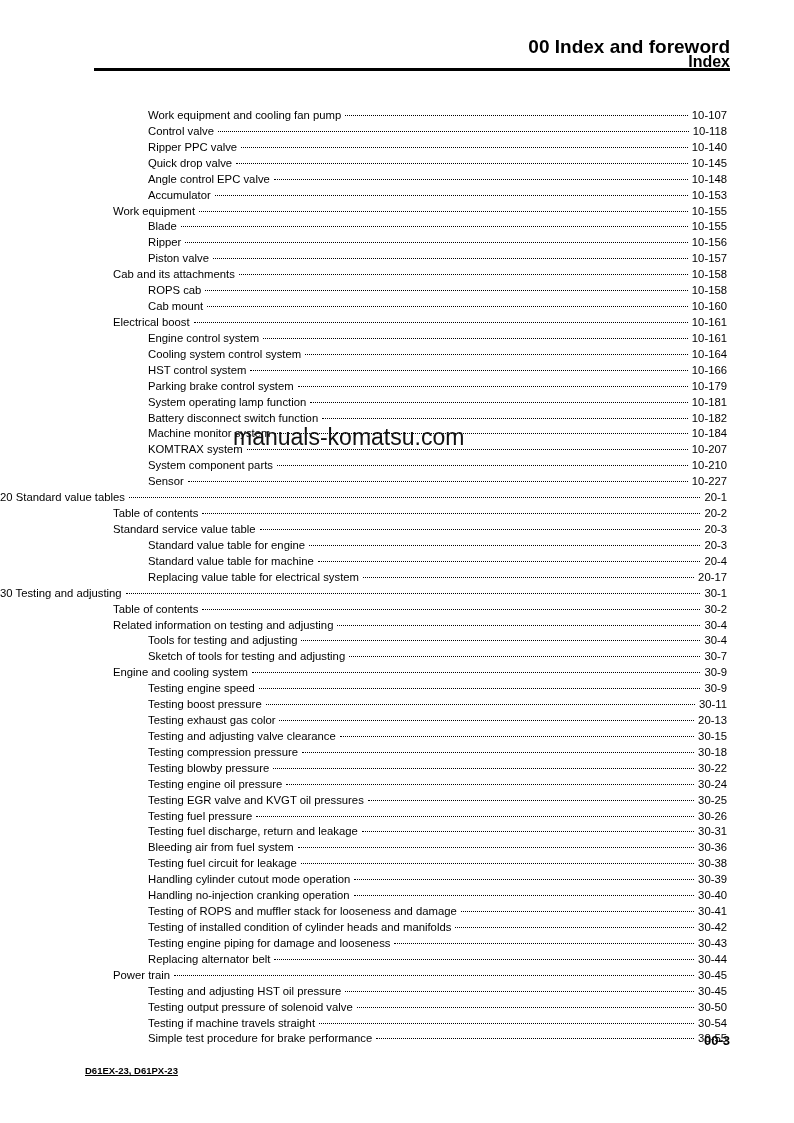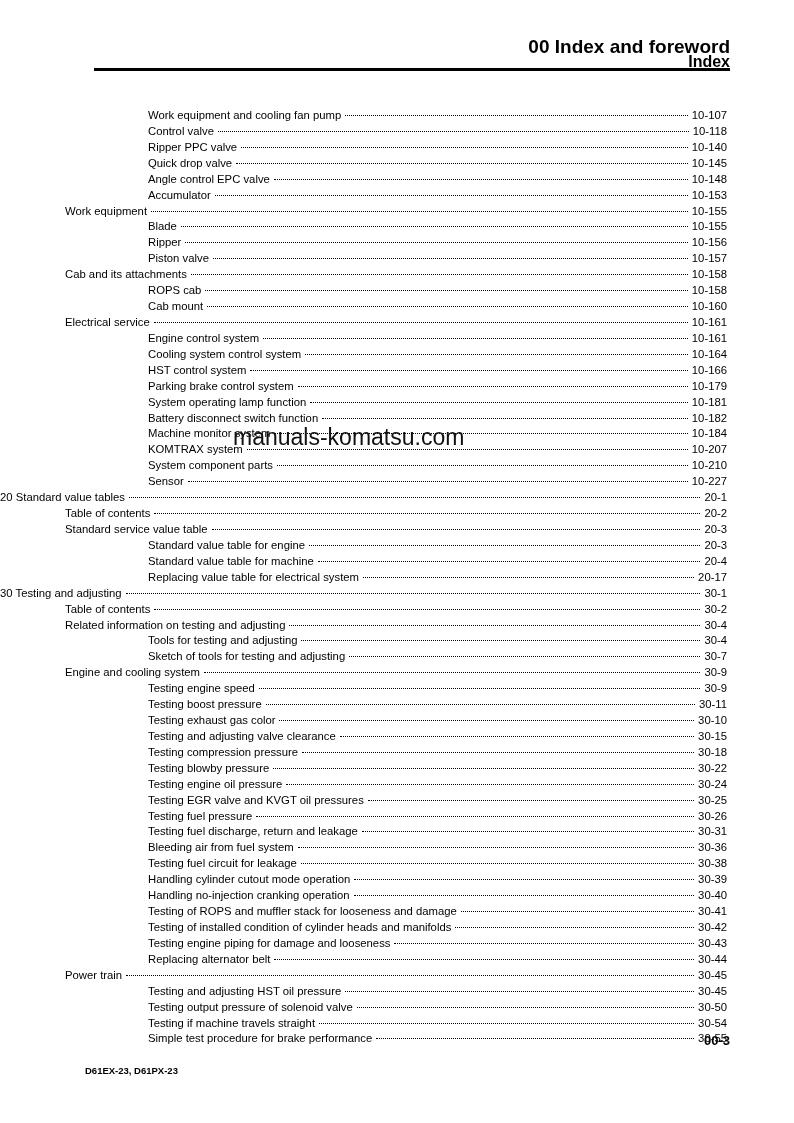--- a/index.html
+++ b/index.html
@@ -8,26 +8,26 @@
   .hdr-title { position: absolute; right: 64px; top: 36px; font-size: 19px; font-weight: bold; }
   .hdr-sub { position: absolute; right: 64px; top: 53px; font-size: 16px; font-weight: bold; }
   .hdr-rule { position: absolute; left: 94px; width: 636px; top: 68px; height: 3px; background: #000; }
   .toc { position: absolute; left: 0; top: 108px; width: 794px; }
   .row { position: relative; height: 15.93px; line-height: 15.93px; font-size: 11.3px;
          display: flex; align-items: baseline; }
   .row .t { white-space: nowrap; padding-right: 2px; background: #fff; }
   .row .lead { flex: 1; border-bottom: 1px dotted #000; height: 0; margin: 0 2px; position: relative; top: -3px; }
   .row .p { white-space: nowrap; padding-left: 2px; }
   .l0 { }
-  .l1 { padding-left: 65px; }
+  .l1 { padding-left: 113px; }
   .l2 { padding-left: 148px; }
   .row { padding-right: 67px; box-sizing: border-box; }
   .watermark { position: absolute; left: 233px; top: 424px; font-size: 23px; color: #111;
                letter-spacing: 0px; white-space: nowrap; }
-  .ftr-model { position: absolute; left: 85px; top: 1065px; font-size: 9.5px; font-weight: bold; }
+  .ftr-model { position: absolute; left: 85px; top: 1065px; font-size: 9.5px; font-weight: bold; text-decoration: underline; }
   .ftr-page { position: absolute; right: 64px; top: 1033px; font-size: 13px; font-weight: bold; }
 </style>
 </head>
 <body>
 
 <div>
   <div class="hdr-title">00 Index and foreword</div>
   <div class="hdr-sub">Index</div>
   <div class="hdr-rule"></div>
 </div>
@@ -92,21 +92,21 @@
       <span class="t">ROPS cab</span>
       <span class="lead"></span>
       <span class="p">10-158</span>
     </div>
     <div class="row l2">
       <span class="t">Cab mount</span>
       <span class="lead"></span>
       <span class="p">10-160</span>
     </div>
     <div class="row l1">
-      <span class="t">Electrical service</span>
+      <span class="t">Electrical boost</span>
       <span class="lead"></span>
       <span class="p">10-161</span>
     </div>
     <div class="row l2">
       <span class="t">Engine control system</span>
       <span class="lead"></span>
       <span class="p">10-161</span>
     </div>
     <div class="row l2">
       <span class="t">Cooling system control system</span>
@@ -219,21 +219,21 @@
       <span class="p">30-9</span>
     </div>
     <div class="row l2">
       <span class="t">Testing boost pressure</span>
       <span class="lead"></span>
       <span class="p">30-11</span>
     </div>
     <div class="row l2">
       <span class="t">Testing exhaust gas color</span>
       <span class="lead"></span>
-      <span class="p">30-10</span>
+      <span class="p">20-13</span>
     </div>
     <div class="row l2">
       <span class="t">Testing and adjusting valve clearance</span>
       <span class="lead"></span>
       <span class="p">30-15</span>
     </div>
     <div class="row l2">
       <span class="t">Testing compression pressure</span>
       <span class="lead"></span>
       <span class="p">30-18</span>

